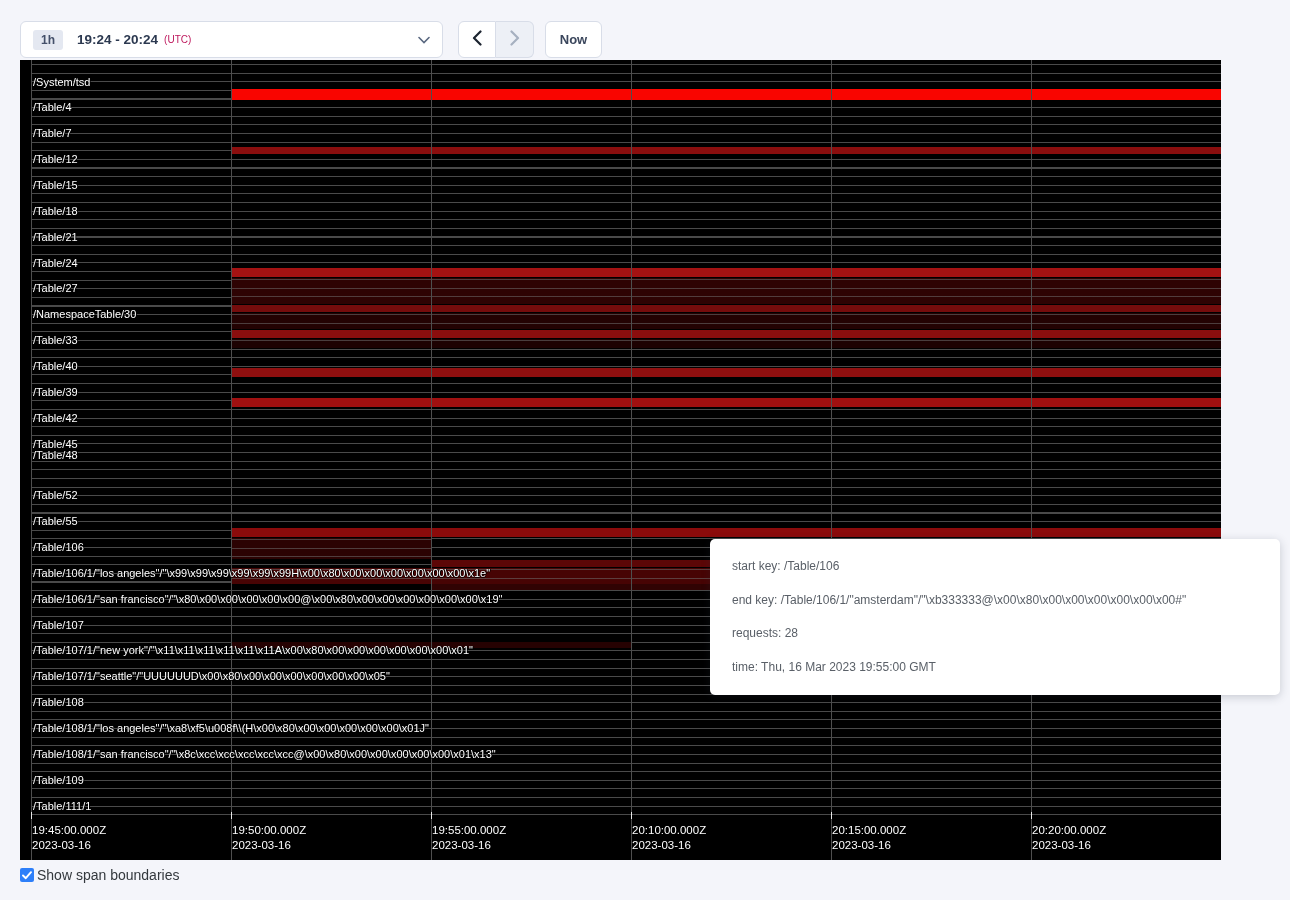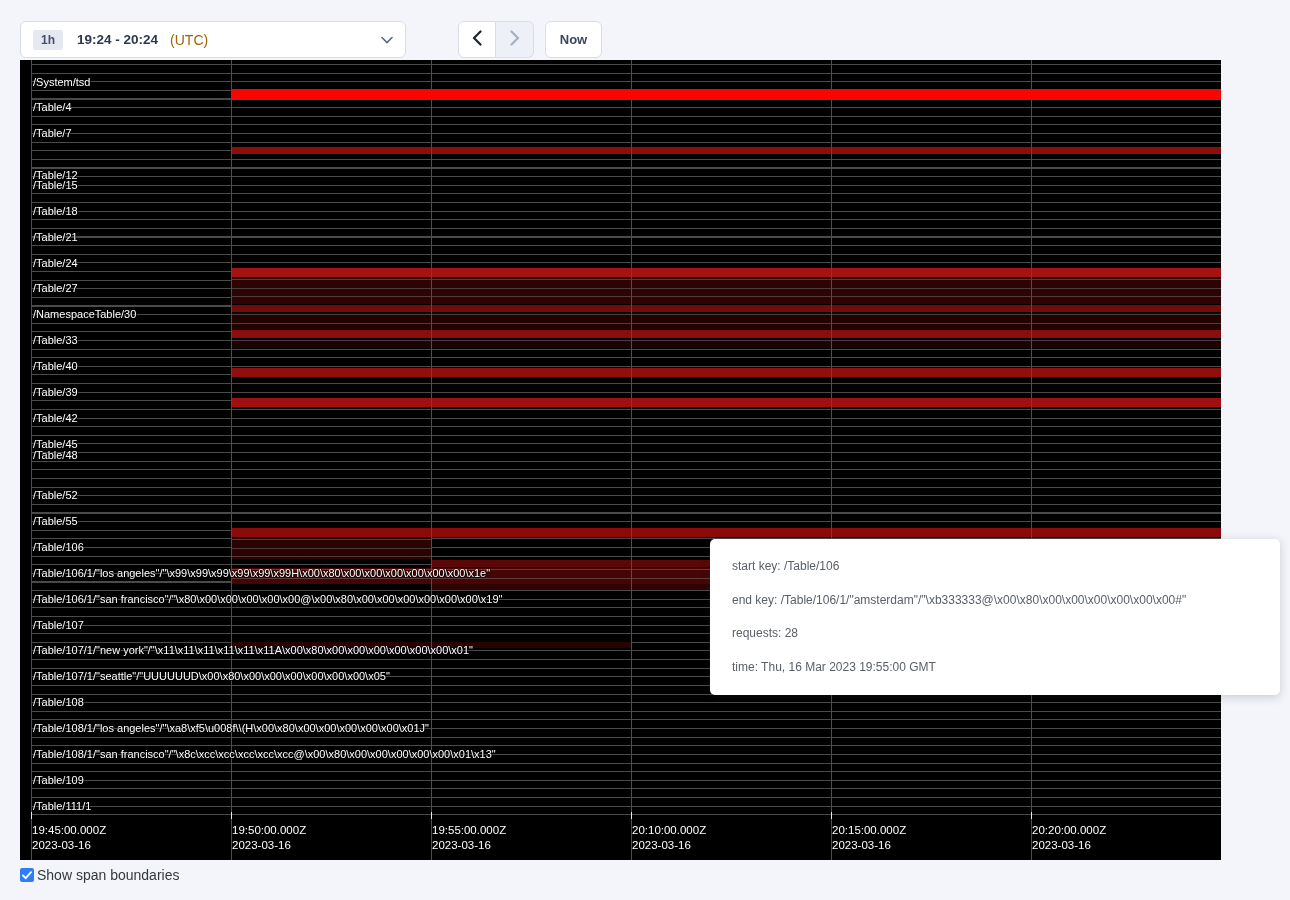--- a/index.html
+++ b/index.html
@@ -1,26 +1,26 @@
 <!DOCTYPE html>
 <html><head>
 <meta charset="utf-8">
 <style>
   html,body{margin:0;padding:0;}
   body{background:#f4f5fa;font-family:"Liberation Sans",sans-serif;}
   .app{position:relative;width:1290px;height:900px;background:#f4f5fa;overflow:hidden;}
 
   
-  .time-selector{position:absolute;left:20px;top:21px;width:386px;height:37px;background:#fff;
+  .time-selector{position:absolute;left:20px;top:21px;width:423px;height:37px;background:#fff;
     border:1px solid #d8dde8;border-radius:6px;display:flex;align-items:center;box-sizing:border-box;
     padding:0 12px;cursor:pointer;}
   .chip{background:#e4e8f1;color:#44506a;font-size:12px;font-weight:bold;border-radius:3px;
     padding:3px 8px;margin-right:14px;}
   .range-main{font-size:13.5px;font-weight:bold;color:#2c3950;}
-  .range-zone{font-size:14px;color:#a16207;margin-left:12px;}
+  .range-zone{font-size:10px;color:#be185d;margin-left:6px;}
   .chev{margin-left:auto;display:flex;align-items:center;}
   .nav-group{position:absolute;left:458px;top:21px;display:flex;}
   .nav-btn{width:38px;height:37px;box-sizing:border-box;border:1px solid #d8dde8;background:#fff;
     display:flex;align-items:center;justify-content:center;cursor:pointer;padding:0;}
   .nav-btn.prev{border-radius:6px 0 0 6px;}
   .nav-btn.next{border-radius:0 6px 6px 0;background:#edf0f6;border-left:none;cursor:default;}
   .now-btn{position:absolute;left:545px;top:21px;width:57px;height:37px;box-sizing:border-box;
     border:1px solid #d8dde8;border-radius:6px;background:#fff;font-family:"Liberation Sans",sans-serif;
     font-size:13px;font-weight:bold;color:#3a465c;cursor:pointer;}
 
@@ -104,21 +104,21 @@
       <div class="band" style="left: 211px; top: 582px; width: 400px; height: 6px; background-color: rgb(38, 2, 2);"></div>
       <div class="vline" style="left: 11px;"></div>
       <div class="vline" style="left: 211px;"></div>
       <div class="vline" style="left: 411px;"></div>
       <div class="vline" style="left: 611px;"></div>
       <div class="vline" style="left: 811px;"></div>
       <div class="vline" style="left: 1011px;"></div>
       <div class="row-label" style="top: 15.5px;">/System/tsd</div>
       <div class="row-label" style="top: 41.36px;">/Table/4</div>
       <div class="row-label" style="top: 67.22px;">/Table/7</div>
-      <div class="row-label" style="top: 93.08px; margin-top: 16px;">/Table/12</div>
+      <div class="row-label" style="top: 93.08px;">/Table/12</div>
       <div class="row-label" style="top: 118.94px;">/Table/15</div>
       <div class="row-label" style="top: 144.8px;">/Table/18</div>
       <div class="row-label" style="top: 170.66px;">/Table/21</div>
       <div class="row-label" style="top: 196.52px;">/Table/24</div>
       <div class="row-label" style="top: 222.38px;">/Table/27</div>
       <div class="row-label" style="top: 248.24px;">/NamespaceTable/30</div>
       <div class="row-label" style="top: 274.1px;">/Table/33</div>
       <div class="row-label" style="top: 299.96px;">/Table/40</div>
       <div class="row-label" style="top: 325.82px;">/Table/39</div>
       <div class="row-label" style="top: 351.68px;">/Table/42</div>

